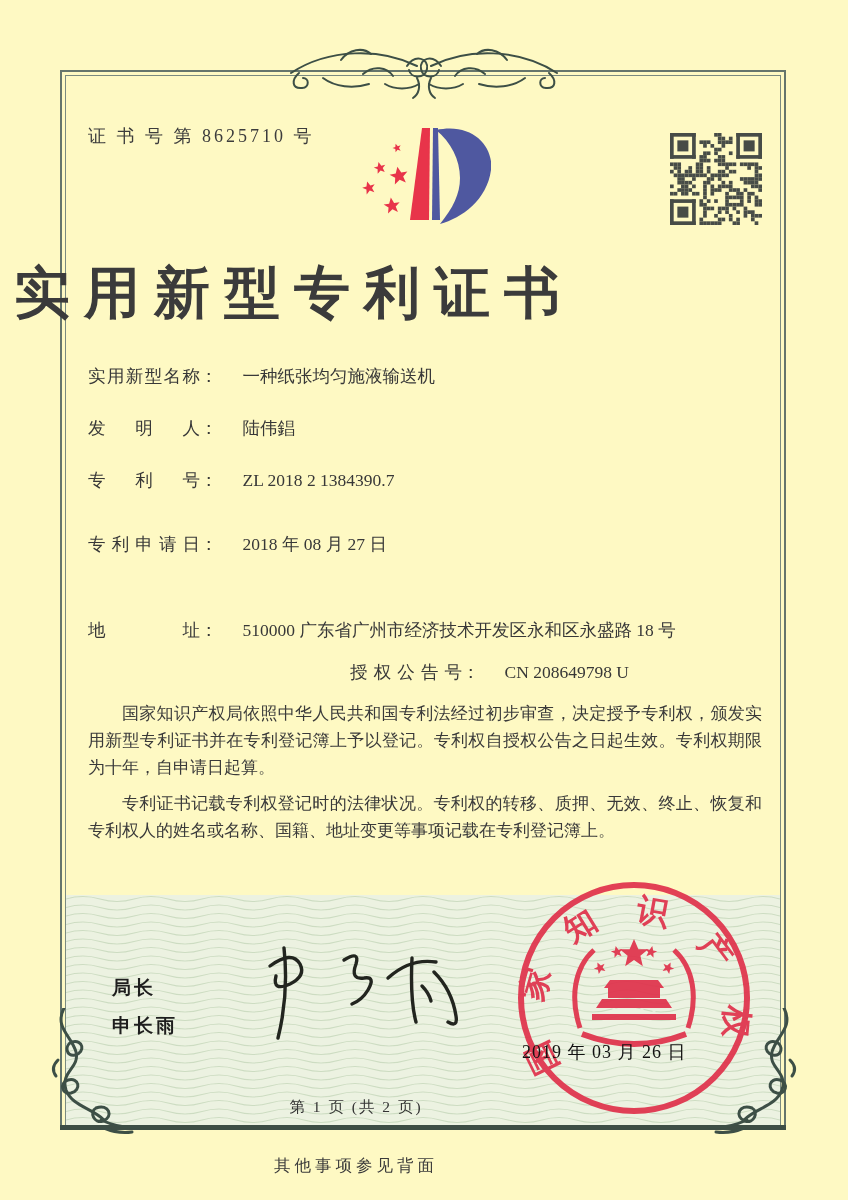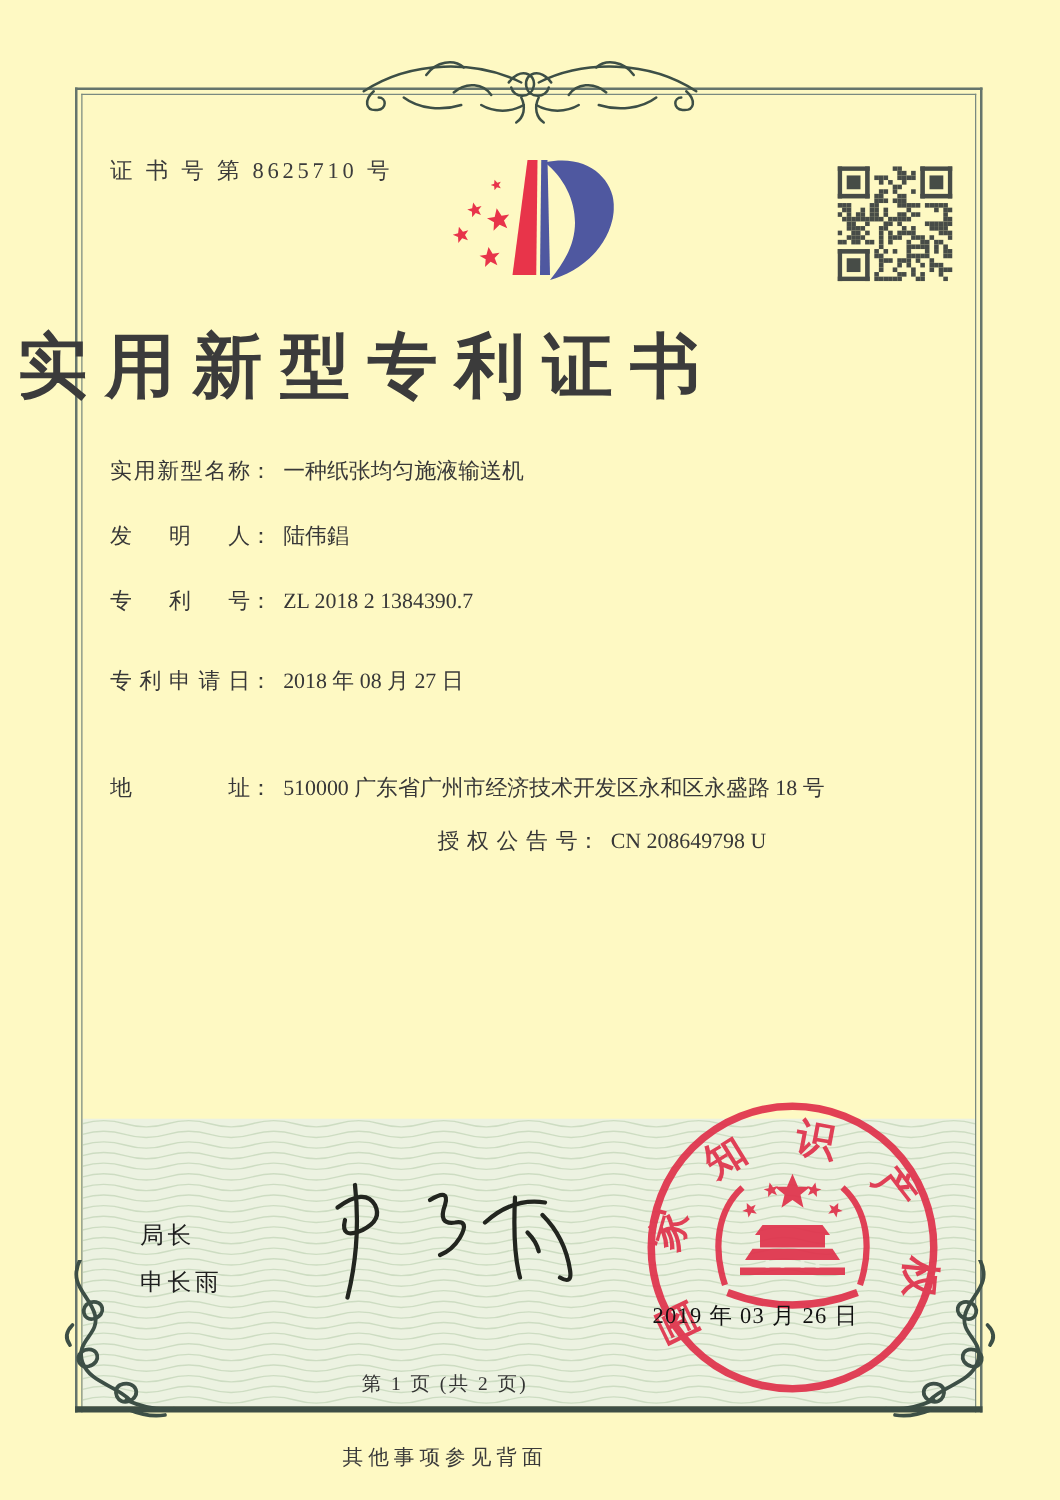--- a/index.html
+++ b/index.html
@@ -40,40 +40,40 @@
     font-size:56px; font-weight:600;
     letter-spacing:14px; text-indent:14px; color:#3b3b3b;
   }
   
   .field { position:absolute; left:88px; font-size:17.5px; white-space:nowrap; }
   .lbl {
     display:inline-block; width:112px; vertical-align:bottom;
     text-align:justify; text-align-last:justify;
   }
   .colon { display:inline-block; }
-  .val { margin-left:9px; }
+  .val { margin-left:25px; }
   .f0{top:364px} .f1{top:416px} .f2{top:468px} .f3{top:532px} .f4{top:568px} .f5{top:618px}
   .grant-row { position:absolute; left:88px; top:660px; width:680px; font-size:17.5px; }
   .grant-b { position:absolute; left:262px; top:0; white-space:nowrap; }
   
   .body-text {
     position:absolute; left:88px; top:700px; width:674px;
     font-size:17px; line-height:27px; text-align:justify; color:#3a3a3a;
   }
   .body-text p { text-indent:2em; }
   .body-text p + p { margin-top:9px; }
   
   .band {
     position:absolute; left:66px; top:895px; width:714px; height:230px;
     background:#ecf2e1; overflow:hidden;
   }
   .band svg { display:block; }
   .issuer-title, .issuer-name {
     position:absolute; font-family:"Liberation Sans","DejaVu Sans",sans-serif;
-    font-size:19px; letter-spacing:3px; color:#1e1e1e;
+    font-size:19px; letter-spacing:3px; color:#1e1e1e;font-weight:bold;
   }
   .issuer-title { left:112px; top:975px; }
   .issuer-name  { left:112px; top:1013px; }
   .signature { position:absolute; left:228px; top:938px; }
   .seal { position:absolute; left:512px; top:876px; opacity:.92; }
   .seal-date {
     position:absolute; left:522px; top:1040px; font-size:18px;
     letter-spacing:1px; color:#111111; white-space:nowrap;
   }
   .page-num {
@@ -434,20 +434,24 @@
   <div class="field f5">
     <span class="lbl">地址</span><span class="colon">：</span><span class="val">510000 广东省广州市经济技术开发区永和区永盛路 18 号</span>
   </div>
 
   <div class="grant-row">
     <span class="grant-b">
       <span class="lbl">授权公告号</span><span class="colon">：</span><span class="val">CN 208649798 U</span>
     </span>
   </div>
 
+  <div class="body-text">
+    <p>国家知识产权局依照中华人民共和国专利法经过初步审查，决定授予专利权，颁发实用新型专利证书并在专利登记簿上予以登记。专利权自授权公告之日起生效。专利权期限为十年，自申请日起算。</p>
+    <p>专利证书记载专利权登记时的法律状况。专利权的转移、质押、无效、终止、恢复和专利权人的姓名或名称、国籍、地址变更等事项记载在专利登记簿上。</p>
+  </div>
 
   <div class="issuer-title">局长</div>
   <div class="issuer-name">申长雨</div>
 
   <svg class="signature" width="240" height="120" viewBox="0 0 240 120">
     <g fill="none" stroke="#22251f" stroke-width="3.4" stroke-linecap="round">
       <path d="M42,28 q22,-16 30,-2 q6,12 -10,20 q-18,8 -14,-8"></path>
       <path d="M56,10 q5,46 -6,90"></path>
       <path d="M116,22 q16,-10 12,4 q-6,16 8,14 q12,-2 4,12 q-6,10 -16,14"></path>
       <path d="M160,40 q22,-20 48,-16"></path>

